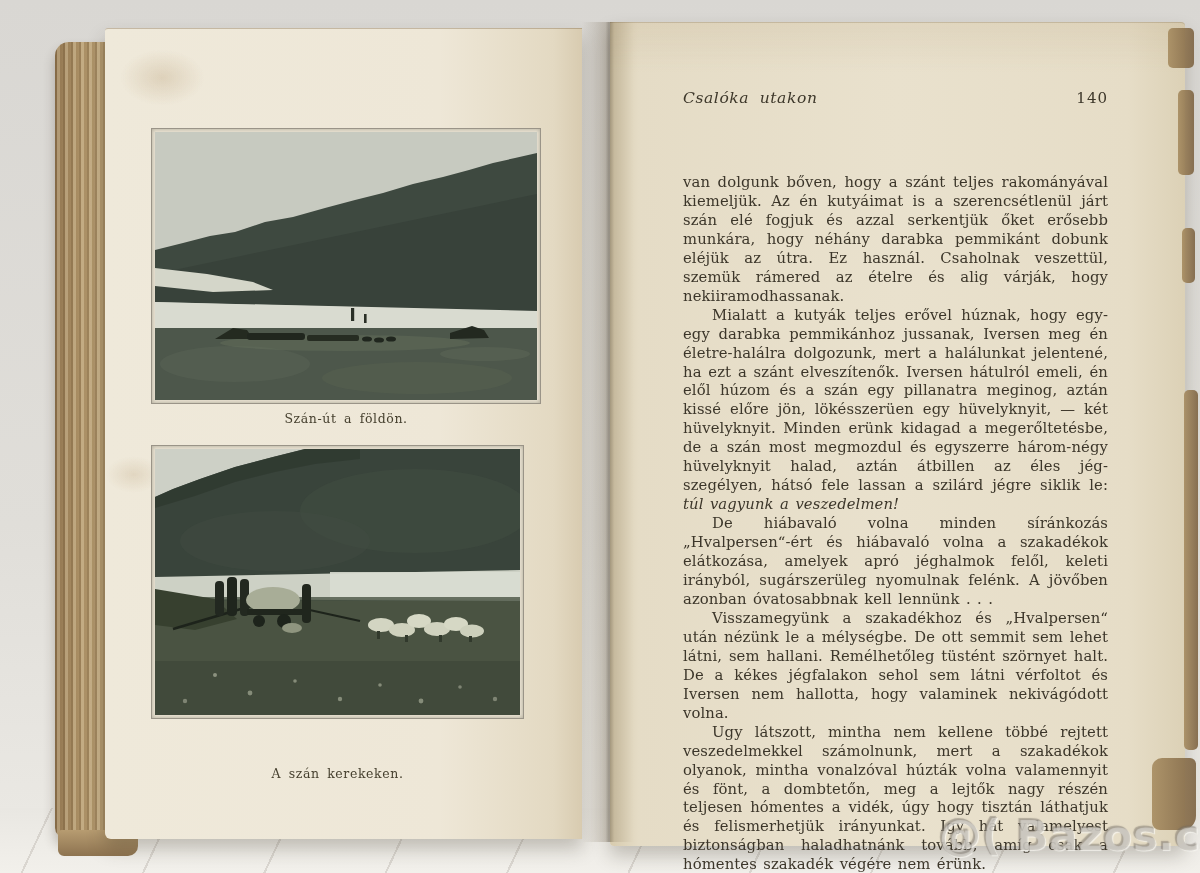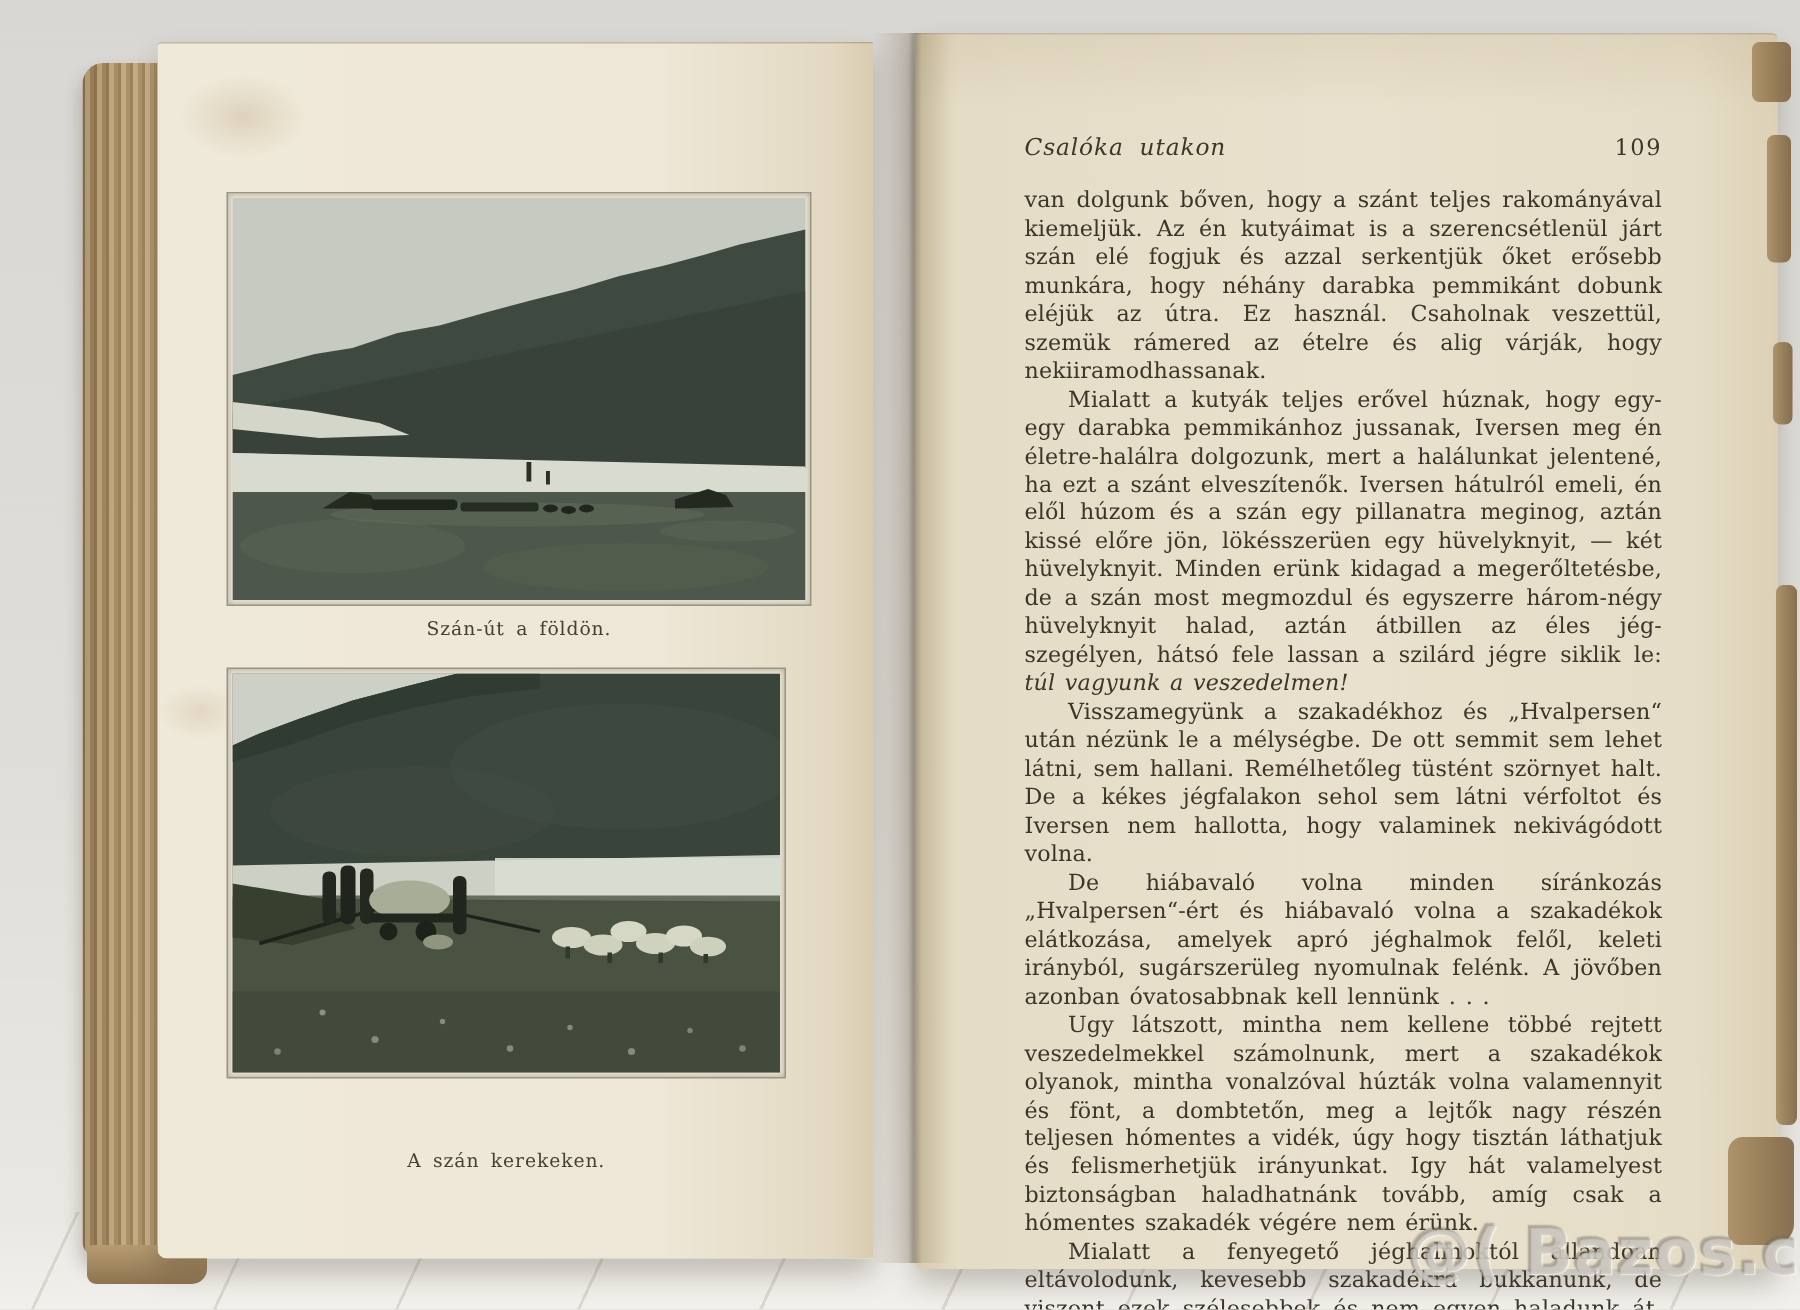--- a/index.html
+++ b/index.html
@@ -50,21 +50,21 @@
   .caption{position:absolute;color:#46402f;font-size:12.5px;letter-spacing:0.6px;word-spacing:3px;text-align:center;}
   .caption-1{left:50px;top:382px;width:382px;}
   .caption-2{left:50px;top:737px;width:365px;}
   
   .running-head{position:absolute;left:73px;top:66px;width:425px;height:20px;color:#3d372a;}
   .head-title{display:block;text-align:left;font-style:italic;font-size:15.5px;letter-spacing:0.6px;word-spacing:5px;}
   .page-num{position:absolute;right:0;top:0;font-size:15px;letter-spacing:1px;}
   .body-text{position:absolute;left:73px;top:102px;width:425px;color:#3c362a;
     font-size:14.8px;line-height:18.95px;text-align:justify;word-spacing:1.6px;letter-spacing:0.1px;}
   .body-text p{margin:0;text-indent:29px;}
-  .body-text p.no-indent{text-indent:0;}
+  .body-text p.no-indent{text-indent:0;margin-top:48px;}
   .body-text em{}
   
   .watermark{position:absolute;left:938px;top:810px;width:260px;
     font-family:"DejaVu Sans",sans-serif;font-size:43px;font-weight:bold;letter-spacing:0px;
     color:rgba(150,144,136,0.34);
     text-shadow:1px 1px 1px rgba(250,248,243,0.75),-1px -1px 1px rgba(110,104,96,0.45);
     white-space:nowrap;}
 </style>
 </head>
 <body>
@@ -147,27 +147,27 @@
           <circle cx="340" cy="250" r="2.2" fill="#c9cdb8" opacity="0.45"></circle>
           <circle cx="30" cy="252" r="2.2" fill="#c9cdb8" opacity="0.45"></circle>
         </svg>
       </figure>
       <div class="caption caption-2">A szán kerekeken.</div>
     </div>
 
     <div class="page right-page">
       <div class="running-head">
         <span class="head-title">Csalóka utakon</span>
-        <span class="page-num">109</span>
+        <span class="page-num">140</span>
       </div>
       <div class="body-text">
         <p class="no-indent"><span>van dolgunk bőven, hogy a szánt teljes rakományával kiemeljük. Az én kutyáimat is a szerencsétlenül járt szán elé fogjuk és azzal serkentjük őket erősebb munkára, hogy néhány darabka pemmikánt dobunk eléjük az útra. Ez használ. Csaholnak veszettül, szemük rámered az ételre és alig várják, hogy nekiiramodhassanak.</span></p>
         <p><span>Mialatt a kutyák teljes erővel húznak, hogy egy-egy darabka pemmikánhoz jussanak, Iversen meg én életre-halálra dolgozunk, mert a halálunkat jelentené, ha ezt a szánt elveszítenők. Iversen hátulról emeli, én elől húzom és a szán egy pillanatra meginog, aztán kissé előre jön, lökésszerüen egy hüvelyknyit, — két hüvelyknyit. Minden erünk kidagad a megerőltetésbe, de a szán most megmozdul és egyszerre három-négy hüvelyknyit halad, aztán átbillen az éles jég-szegélyen, hátsó fele lassan a szilárd jégre siklik le:</span> <em>túl vagyunk a veszedelmen!</em></p>
+        <p><span>De hiábavaló volna minden síránkozás „Hvalpersen“-ért és hiábavaló volna a szakadékok elátkozása, amelyek apró jéghalmok felől, keleti irányból, sugárszerüleg nyomulnak felénk. A jövőben azonban óvatosabbnak kell lennünk . . .</span></p>
         <p><span>Visszamegyünk a szakadékhoz és „Hvalpersen“ után nézünk le a mélységbe. De ott semmit sem lehet látni, sem hallani. Remélhetőleg tüstént szörnyet halt. De a kékes jégfalakon sehol sem látni vérfoltot és Iversen nem hallotta, hogy valaminek nekivágódott volna.</span></p>
-        <p><span>De hiábavaló volna minden síránkozás „Hvalpersen“-ért és hiábavaló volna a szakadékok elátkozása, amelyek apró jéghalmok felől, keleti irányból, sugárszerüleg nyomulnak felénk. A jövőben azonban óvatosabbnak kell lennünk . . .</span></p>
         <p><span>Ugy látszott, mintha nem kellene többé rejtett veszedelmekkel számolnunk, mert a szakadékok olyanok, mintha vonalzóval húzták volna valamennyit és fönt, a dombtetőn, meg a lejtők nagy részén teljesen hómentes a vidék, úgy hogy tisztán láthatjuk és felismerhetjük irányunkat. Igy hát valamelyest biztonságban haladhatnánk tovább, amíg csak a hómentes szakadék végére nem érünk.</span></p>
         <p><span>Mialatt a fenyegető jéghalmoktól állandóan eltávolodunk, kevesebb szakadékra bukkanunk, de viszont ezek szélesebbek és nem egyen haladunk át, amelyek 8 méter szélesek is. Az ilyen széles szakadékok fölött a hó-híd nem elég erős ahhoz, hogy saját terhét elbírja, közepe táján behorpad, sokszor 30 centiméternél is mélyeb-</span></p>
       </div>
     </div>
 
     <div class="gutter-shadow"></div>
     <div class="deckle d5"></div>
     <div class="deckle d1"></div>
     <div class="deckle d2"></div>
     <div class="deckle d3"></div>

